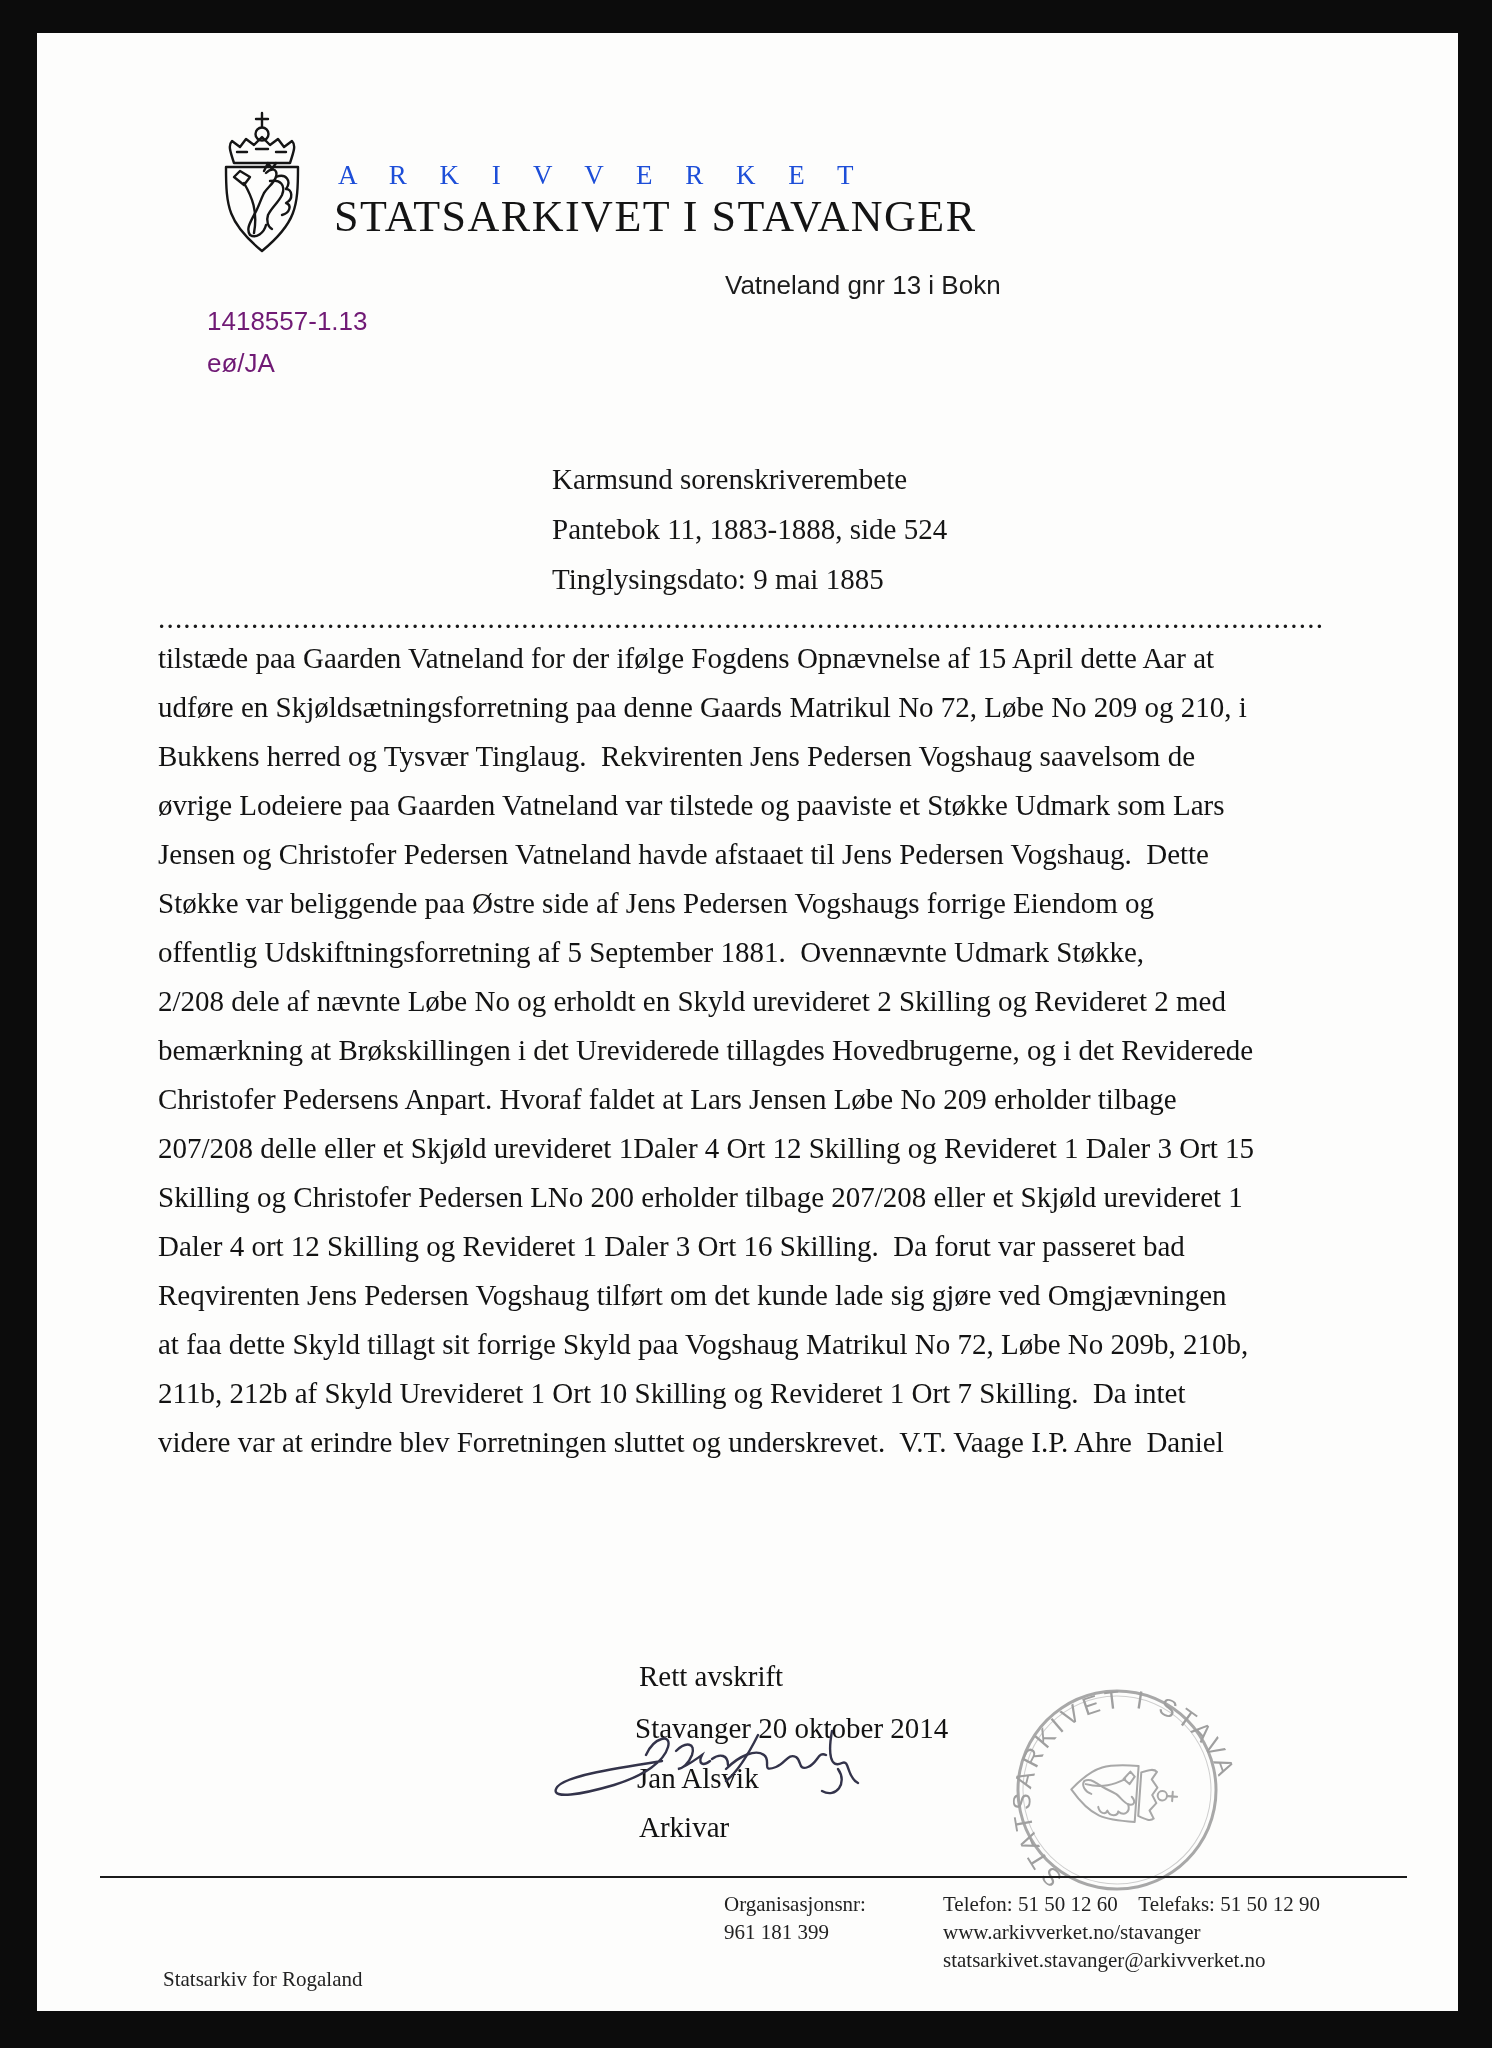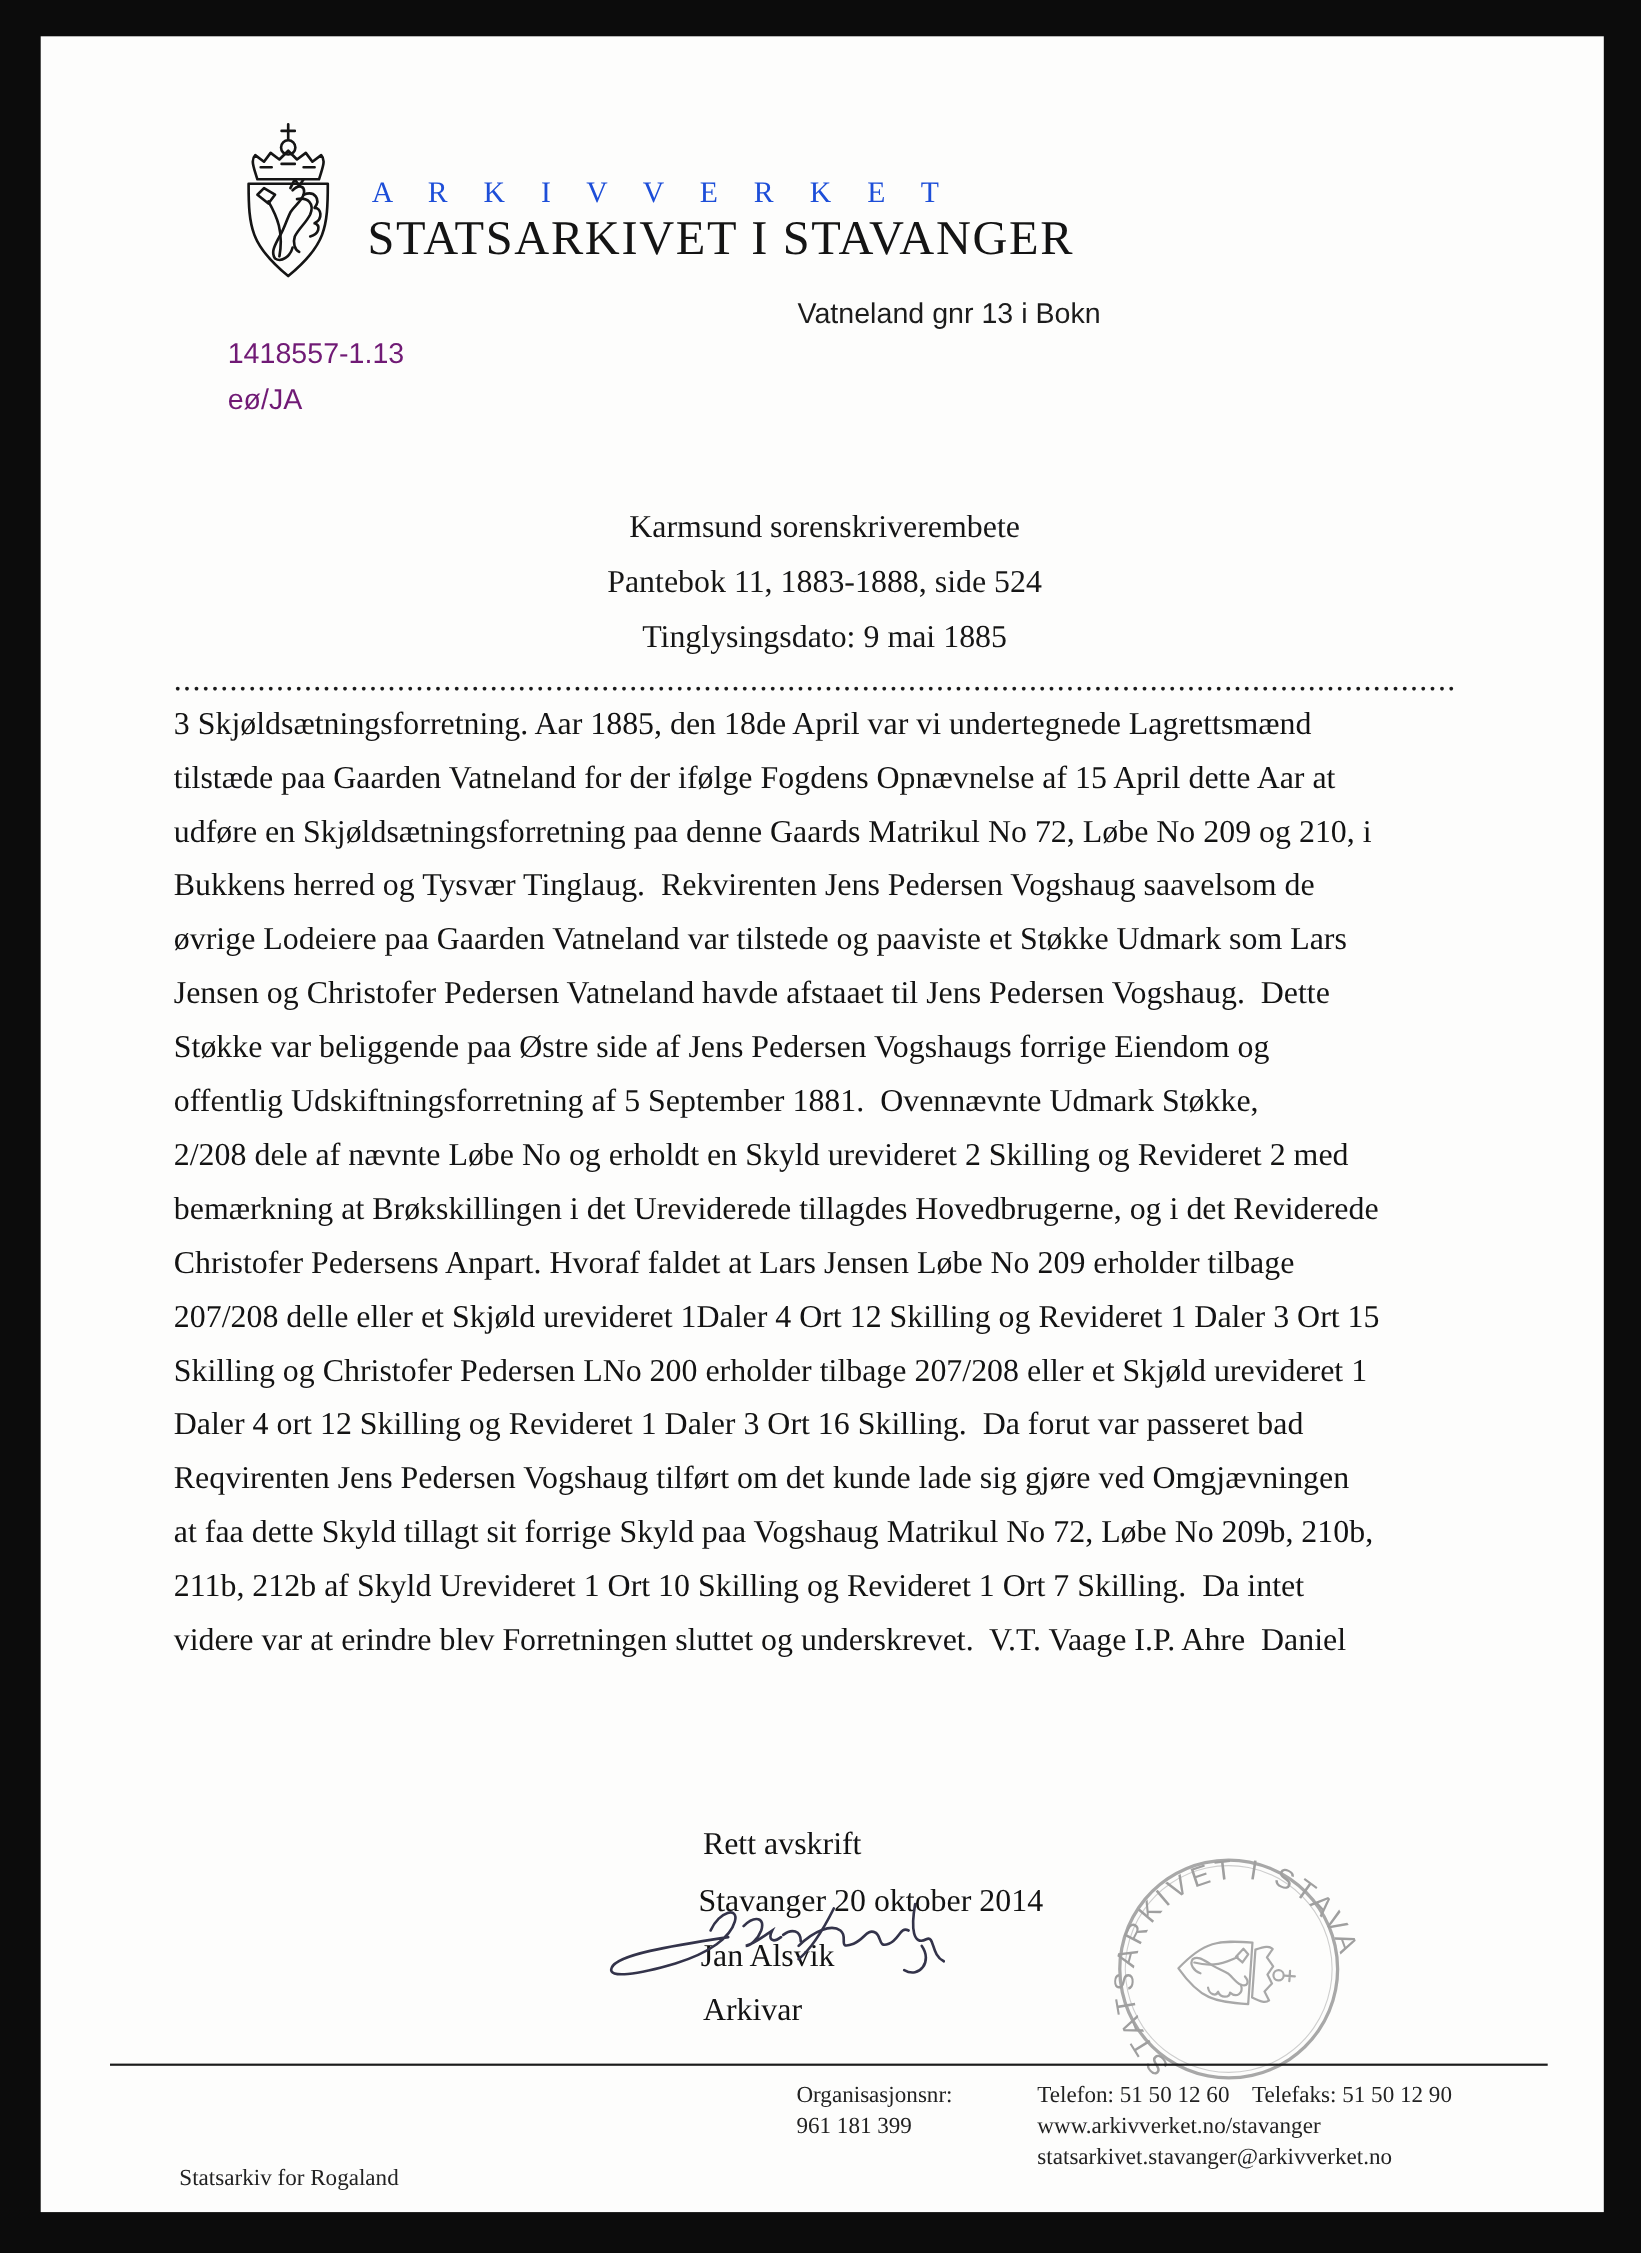--- a/index.html
+++ b/index.html
@@ -61,30 +61,29 @@
         <path d="M54 60 L58 52 L62 58 L66 52"></path>
       </g>
     </svg>
 
     <div class="abs org-name" style="left:301px;top:127px;">A R K I V V E R K E T</div>
     <div class="abs inst-name" style="left:297px;top:158px;">STATSARKIVET I STAVANGER</div>
     <div class="abs sans subject" style="left:688px;top:237px;">Vatneland gnr 13 i Bokn</div>
     <div class="abs sans refline" style="left:170px;top:273px;">1418557-1.13</div>
     <div class="abs sans refline" style="left:170px;top:315px;">eø/JA</div>
 
-    <div class="abs source-block" style="left:515px;top:421px;text-align:center;">
+    <div class="abs source-block" style="left:515px;top:421px;">
         <div>Karmsund sorenskriverembete</div>
         <div>Pantebok 11, 1883-1888, side 524</div>
         <div>Tinglysingsdato: 9 mai 1885</div>
       </div>
 
     <div class="abs dots" style="left:121px;top:569px;">....................................................................................................................................................................</div>
 
     <div class="abs body-text" style="left:121px;top:601px;width:1230px;">
-        <div class="bline">3 Skjøldsætningsforretning. Aar 1885, den 18de April var vi undertegnede Lagrettsmænd</div>
         <div class="bline">tilstæde paa Gaarden Vatneland for der ifølge Fogdens Opnævnelse af 15 April dette Aar at</div>
         <div class="bline">udføre en Skjøldsætningsforretning paa denne Gaards Matrikul No 72, Løbe No 209 og 210, i</div>
         <div class="bline">Bukkens herred og Tysvær Tinglaug.  Rekvirenten Jens Pedersen Vogshaug saavelsom de</div>
         <div class="bline">øvrige Lodeiere paa Gaarden Vatneland var tilstede og paaviste et Støkke Udmark som Lars</div>
         <div class="bline">Jensen og Christofer Pedersen Vatneland havde afstaaet til Jens Pedersen Vogshaug.  Dette</div>
         <div class="bline">Støkke var beliggende paa Østre side af Jens Pedersen Vogshaugs forrige Eiendom og</div>
         <div class="bline">offentlig Udskiftningsforretning af 5 September 1881.  Ovennævnte Udmark Støkke,</div>
         <div class="bline">2/208 dele af nævnte Løbe No og erholdt en Skyld urevideret 2 Skilling og Revideret 2 med</div>
         <div class="bline">bemærkning at Brøkskillingen i det Ureviderede tillagdes Hovedbrugerne, og i det Reviderede</div>
         <div class="bline">Christofer Pedersens Anpart. Hvoraf faldet at Lars Jensen Løbe No 209 erholder tilbage</div>

